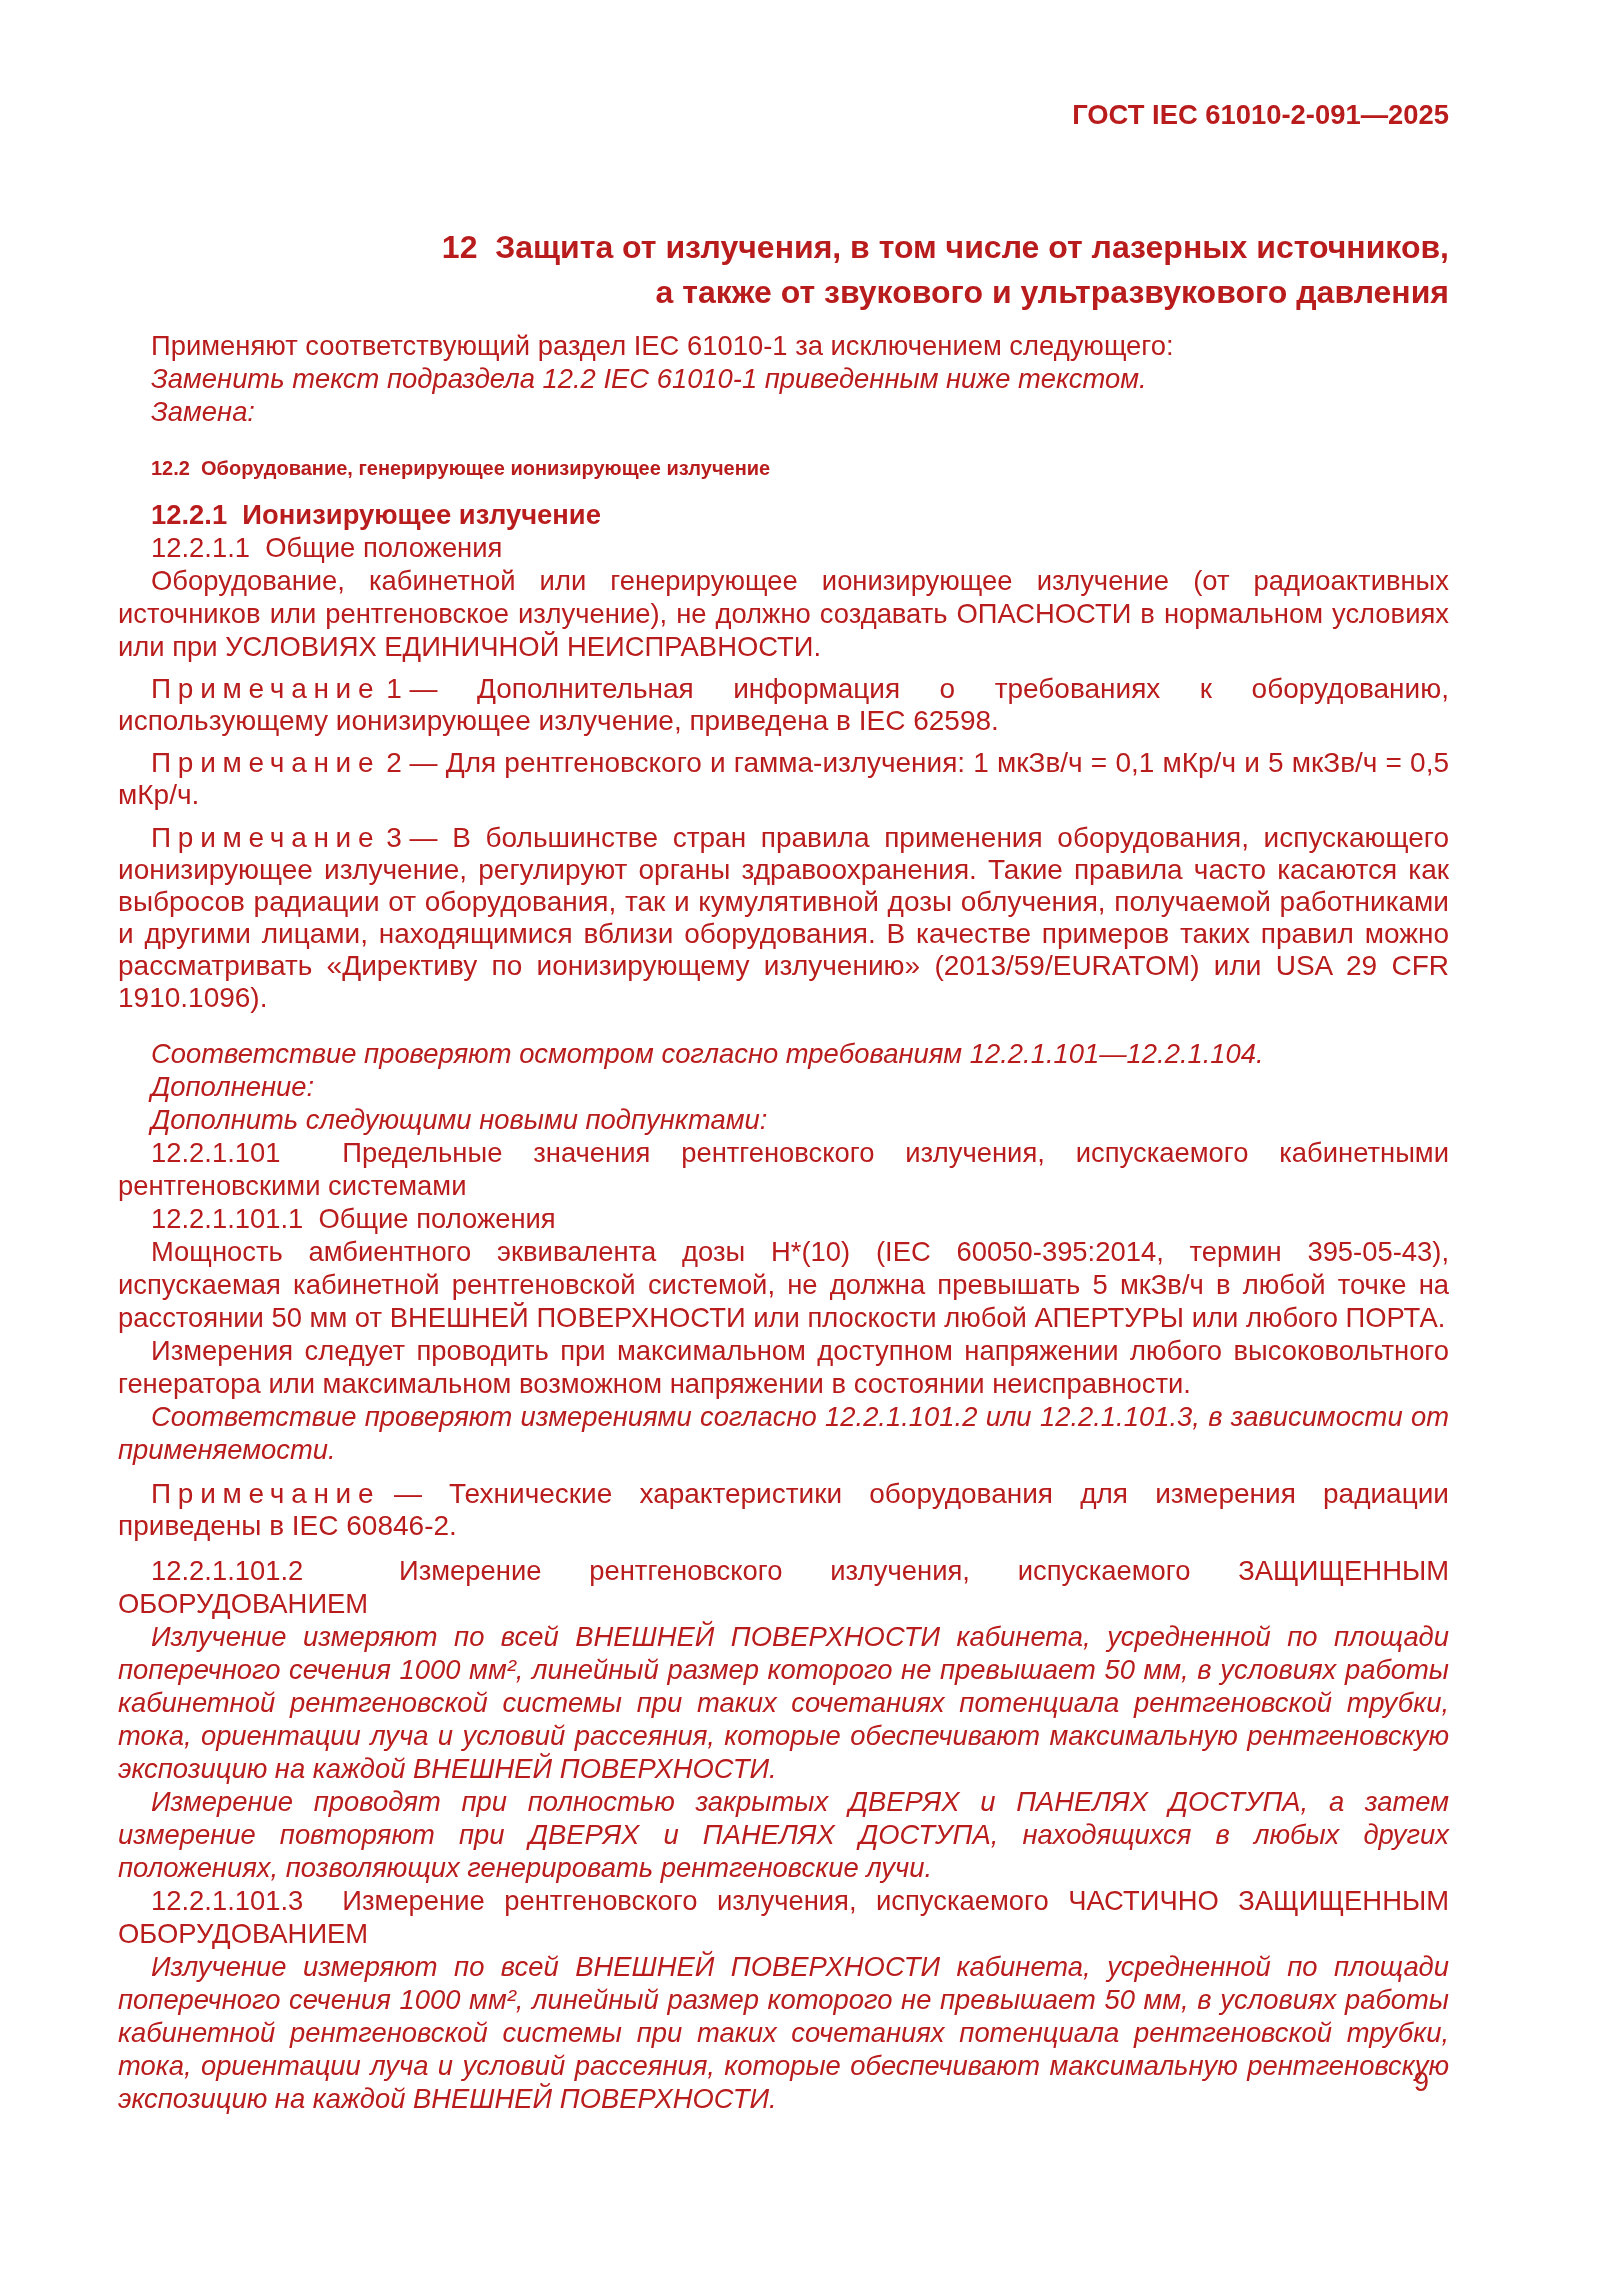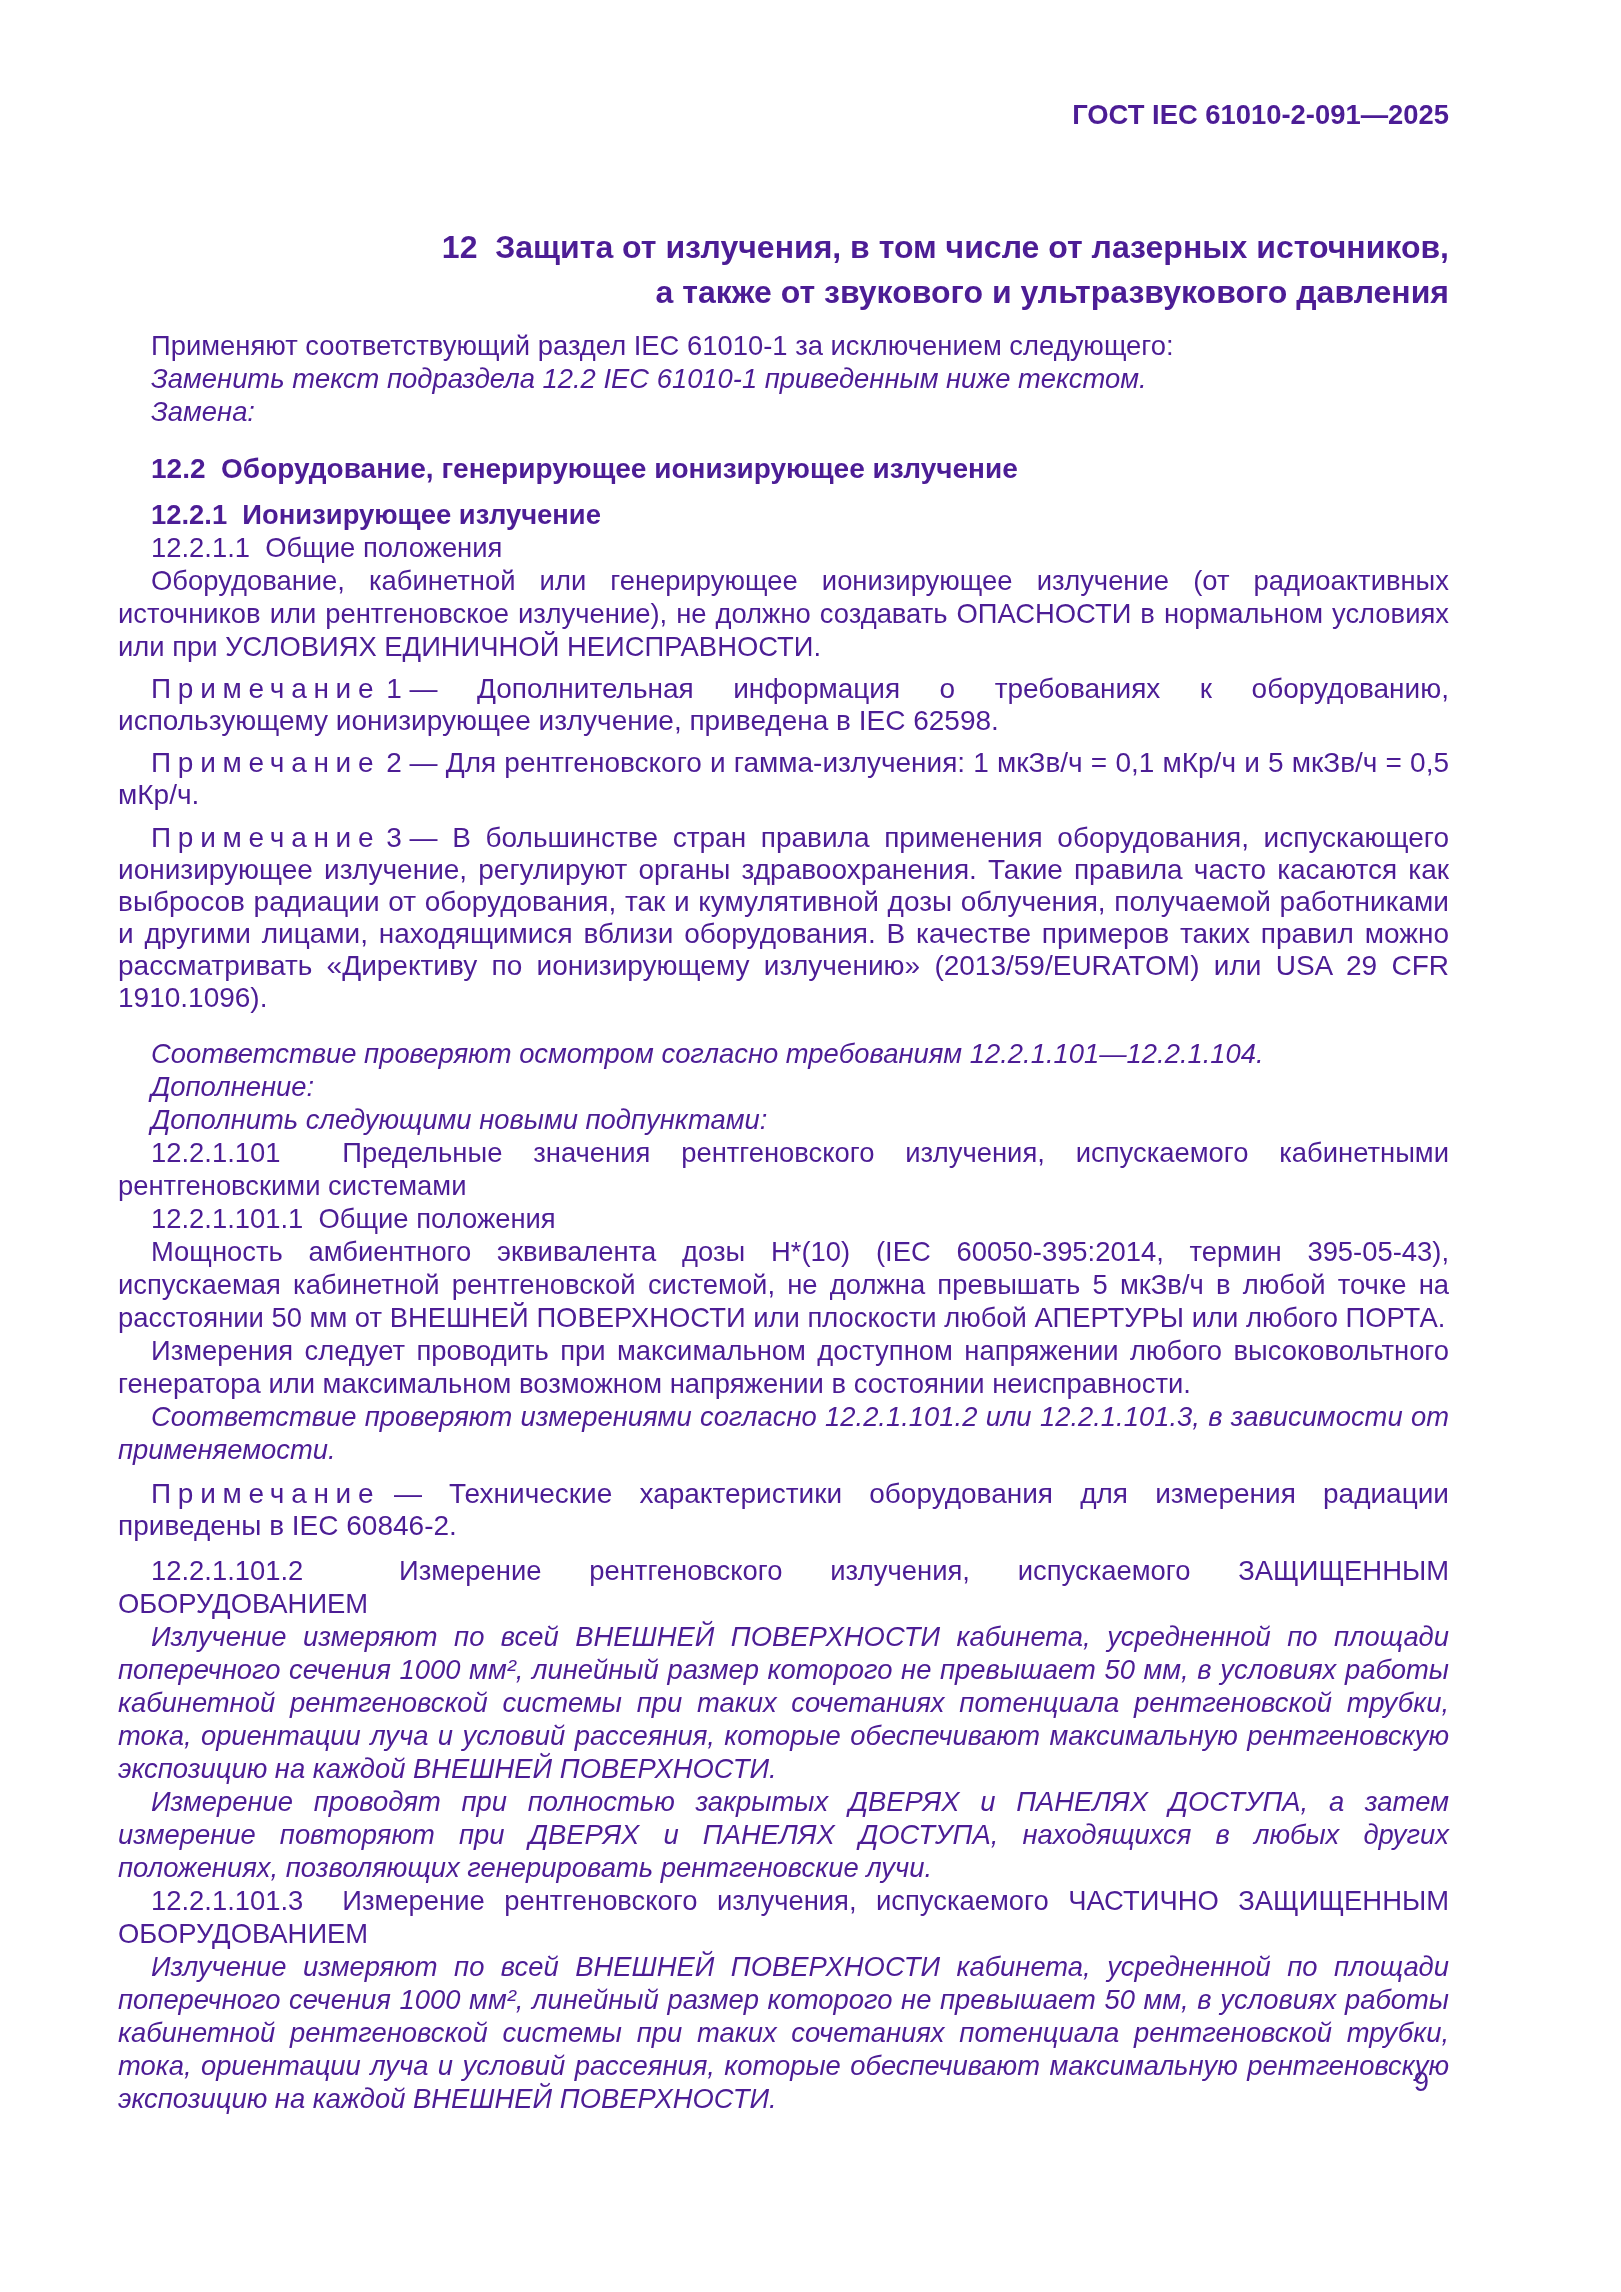--- a/index.html
+++ b/index.html
@@ -1,21 +1,21 @@
 <!DOCTYPE html>
 <html><head>
 <meta charset="utf-8">
 <style>
   html, body { margin: 0; padding: 0; background: #ffffff; }
   .page {
     position: relative;
     width: 1621px;
     height: 2293px;
     background: #ffffff;
-    color: #4c1d95;
+    color: #b91c1c;
     font-family: "Liberation Sans", sans-serif;
     overflow: hidden;
   }
   .running-header {
     position: absolute;
     top: 99px;
     left: 118px;
     width: 1331px;
     text-align: right;
     font-size: 27.4px;
@@ -36,21 +36,21 @@
     font-weight: bold;
     line-height: 45px;
     margin: 0 0 13.7px 0;
     padding-left: 33px;
     text-align: right;
     white-space: pre-line;
   }
   .p { margin: 0; text-indent: 33px; }
   .h2 {
     font-weight: bold;
-    font-size: 28px;
+    font-size: 20px;
     line-height: 39px;
     margin: 21.6px 0 0 0;
     text-indent: 33px;
     text-align: left;
   }
   .h3 {
     font-weight: bold;
     margin: 9.8px 0 0 0;
     text-indent: 33px;
     text-align: left;

